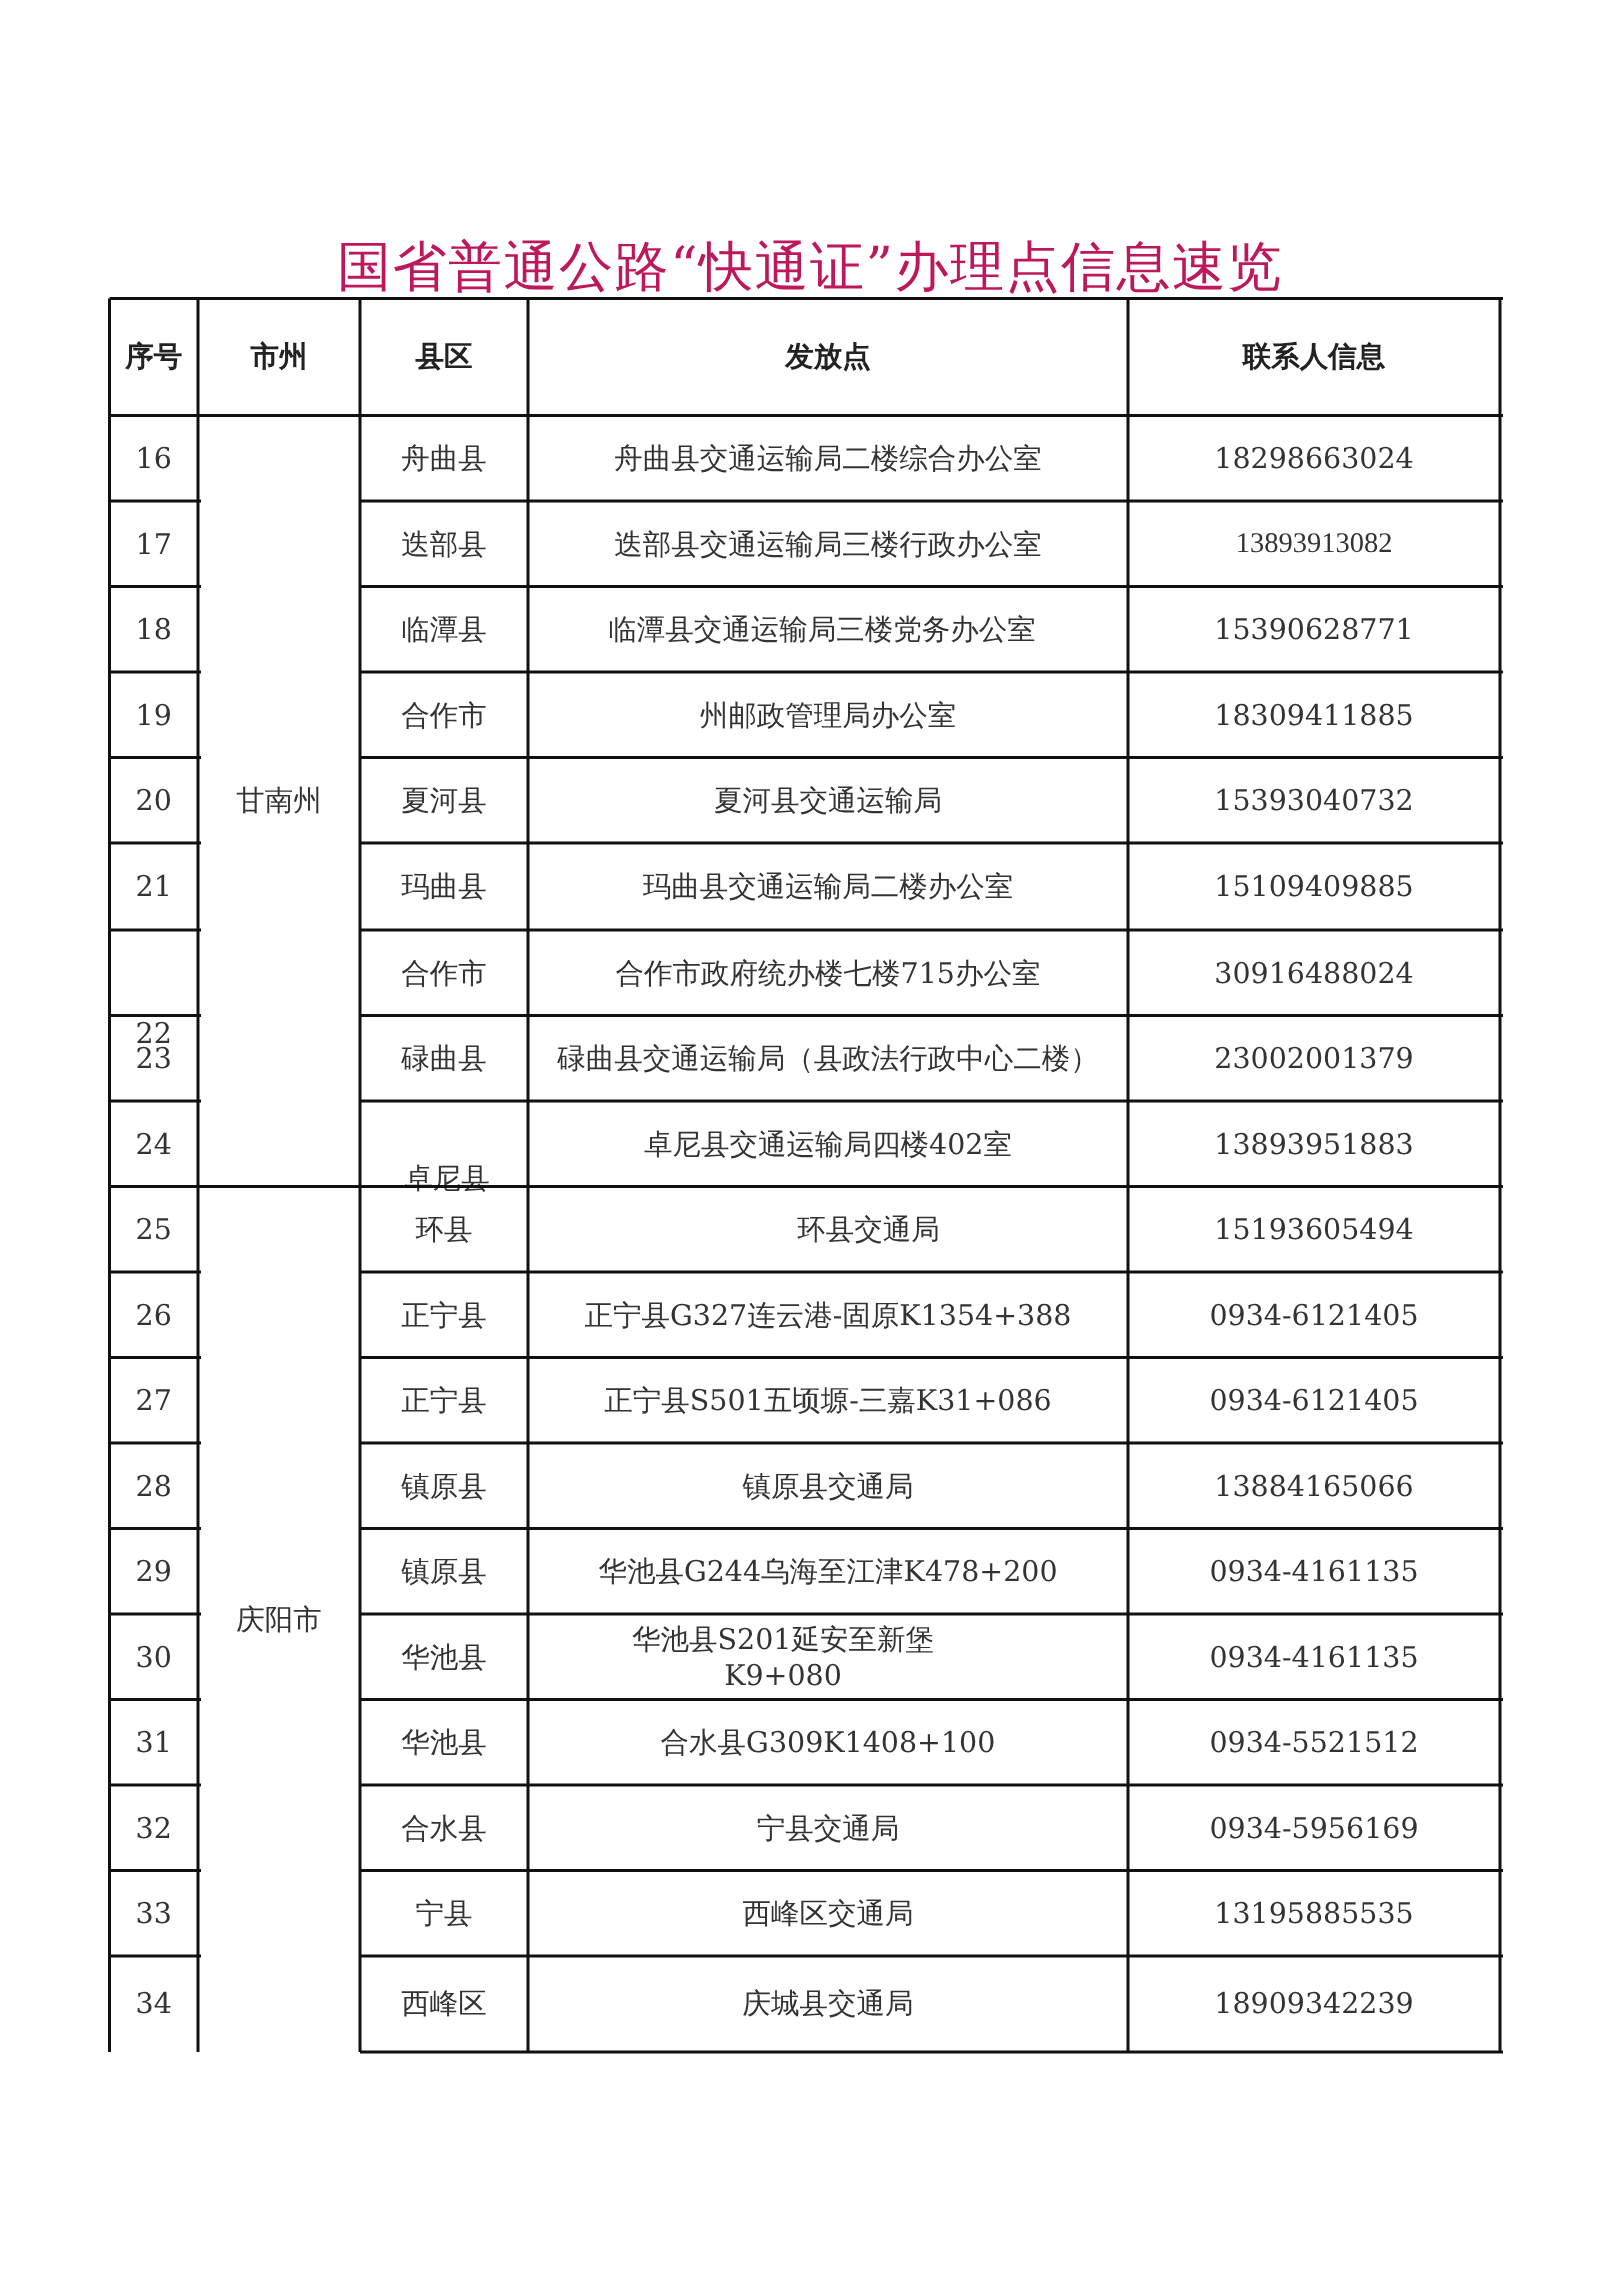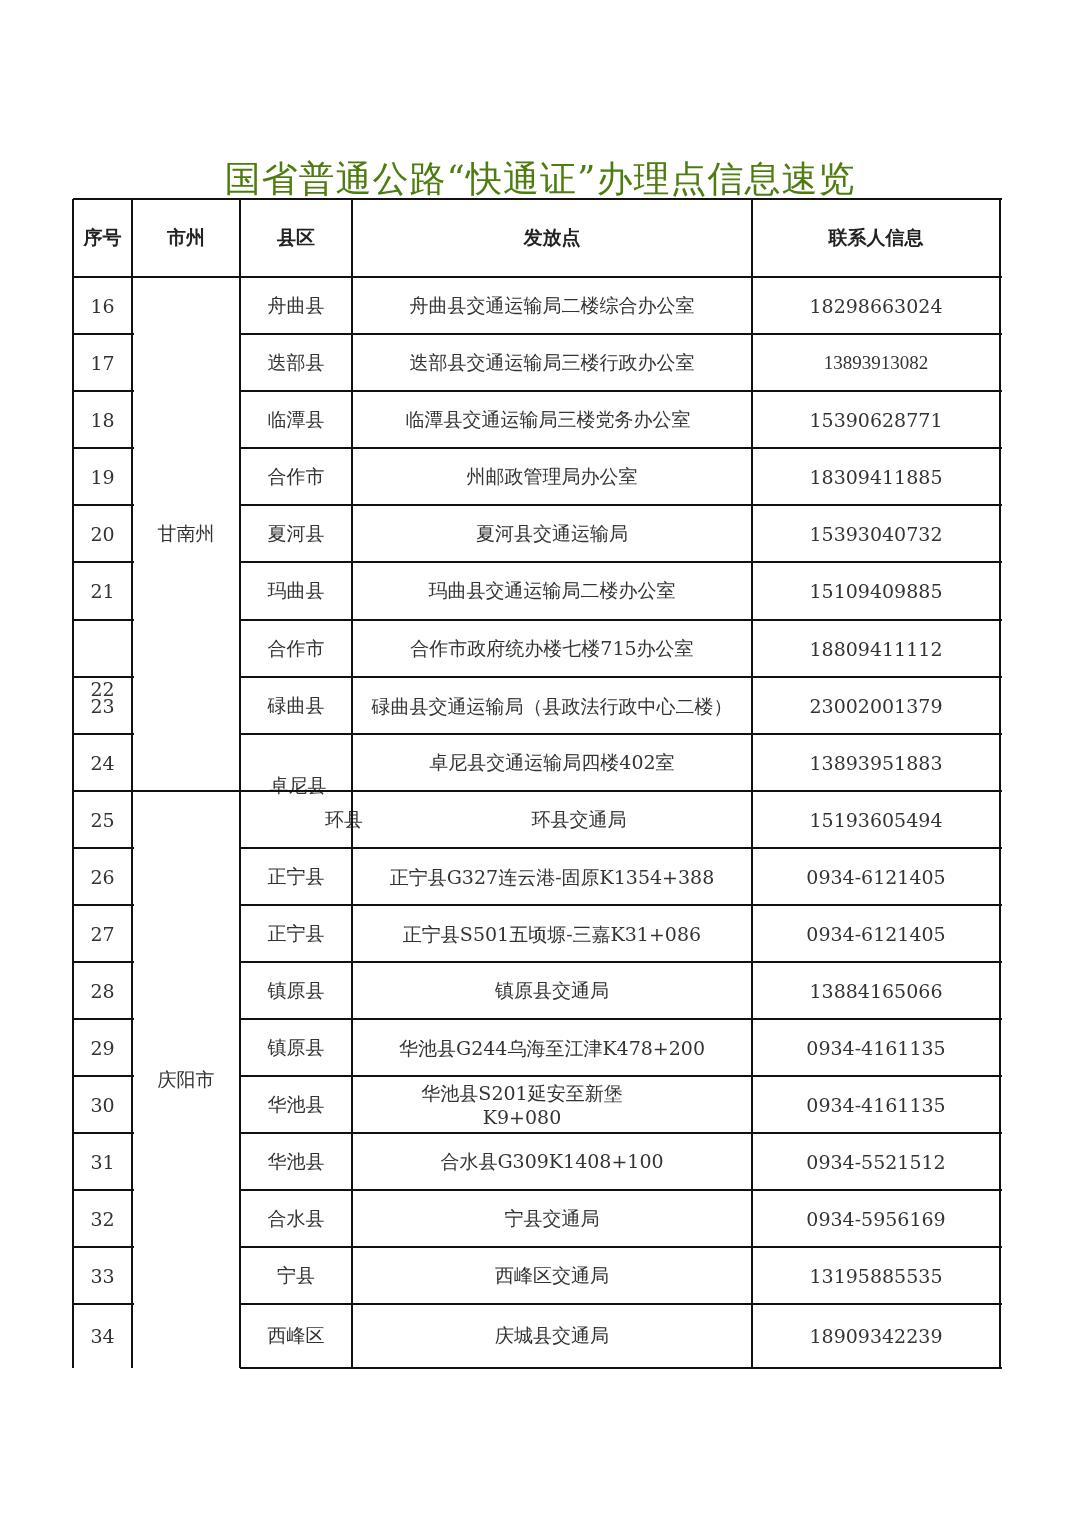--- a/index.html
+++ b/index.html
@@ -1,19 +1,19 @@
 <!DOCTYPE html>
 <html><head>
 <meta charset="utf-8">
 <style>
   html, body { margin: 0; padding: 0; background: #ffffff; }
   body { width: 1080px; height: 1527px; position: relative; overflow: hidden;
          font-family: "DejaVu Serif", "Liberation Serif", serif; color: #333; }
   .title { position: absolute; left: 0; width: 1080px; top: 155px; text-align: center;
-           font-size: 36px; letter-spacing: 1px; color: #4d7c0f; line-height: 48px; }
+           font-size: 36px; letter-spacing: 1px; color: #be185d; line-height: 48px; }
   .tbl { position: absolute; left: 73px; top: 199px; width: 927px; }
   .cell { position: absolute; box-sizing: border-box; display: flex; align-items: center; justify-content: center;
           text-align: center; font-size: 19px; color: #333; }
   .hdr { font-family: "DejaVu Sans", "Liberation Sans", sans-serif; font-weight: bold; font-size: 19px; color: #222; }
   .line-h { position: absolute; height: 2px; background: #111; }
   .line-v { position: absolute; width: 2px; background: #111; }
   .num { font-family: "DejaVu Serif", "Liberation Serif", serif; text-align: center; }
   .wrap { line-height: 24px; padding: 0 12px; }
 </style>
 </head>
@@ -47,31 +47,31 @@
     <div class="cell " style="left: 167px; top: 306px; width: 112px; height: 57px;">夏河县</div>
     <div class="cell " style="left: 279px; top: 306px; width: 400px; height: 57px;">夏河县交通运输局</div>
     <div class="cell num" style="left: 679px; top: 306px; width: 248px; height: 57px;">15393040732</div>
     <div class="cell num" style="left: 0px; top: 363px; width: 59px; height: 58px;">21</div>
     <div class="cell " style="left: 167px; top: 363px; width: 112px; height: 58px;">玛曲县</div>
     <div class="cell " style="left: 279px; top: 363px; width: 400px; height: 58px;">玛曲县交通运输局二楼办公室</div>
     <div class="cell num" style="left: 679px; top: 363px; width: 248px; height: 58px;">15109409885</div>
     <div class="cell num" style="left: 0px; top: 421px; width: 59px; height: 57px; margin-top: 40px;">22</div>
     <div class="cell " style="left: 167px; top: 421px; width: 112px; height: 57px;">合作市</div>
     <div class="cell " style="left: 279px; top: 421px; width: 400px; height: 57px;">合作市政府统办楼七楼715办公室</div>
-    <div class="cell num" style="left: 679px; top: 421px; width: 248px; height: 57px;">18809411112</div>
+    <div class="cell num" style="left: 679px; top: 421px; width: 248px; height: 57px;">30916488024</div>
     <div class="cell num" style="left: 0px; top: 478px; width: 59px; height: 57px;">23</div>
     <div class="cell " style="left: 167px; top: 478px; width: 112px; height: 57px;">碌曲县</div>
     <div class="cell  wrap" style="left: 279px; top: 478px; width: 400px; height: 57px;">碌曲县交通运输局（县政法行政中心二楼）</div>
     <div class="cell num" style="left: 679px; top: 478px; width: 248px; height: 57px;">23002001379</div>
     <div class="cell num" style="left: 0px; top: 535px; width: 59px; height: 57px;">24</div>
     <div class="cell " style="left: 167px; top: 558px; width: 116px; height: 57px;">卓尼县</div>
     <div class="cell " style="left: 279px; top: 535px; width: 400px; height: 57px;">卓尼县交通运输局四楼402室</div>
     <div class="cell num" style="left: 679px; top: 535px; width: 248px; height: 57px;">13893951883</div>
     <div class="cell num" style="left: 0px; top: 592px; width: 59px; height: 57px;">25</div>
-    <div class="cell " style="left: 167px; top: 592px; width: 112px; height: 57px; margin-left: 48px;">环县</div>
+    <div class="cell " style="left: 167px; top: 592px; width: 112px; height: 57px;">环县</div>
     <div class="cell " style="left: 279px; top: 592px; width: 400px; height: 57px; margin-left: 27px;">环县交通局</div>
     <div class="cell num" style="left: 679px; top: 592px; width: 248px; height: 57px;">15193605494</div>
     <div class="cell num" style="left: 0px; top: 649px; width: 59px; height: 57px;">26</div>
     <div class="cell " style="left: 167px; top: 649px; width: 112px; height: 57px;">正宁县</div>
     <div class="cell  wrap" style="left: 279px; top: 649px; width: 400px; height: 57px;">正宁县G327连云港-固原K1354+388</div>
     <div class="cell num" style="left: 679px; top: 649px; width: 248px; height: 57px;">0934-6121405</div>
     <div class="cell num" style="left: 0px; top: 706px; width: 59px; height: 57px;">27</div>
     <div class="cell " style="left: 167px; top: 706px; width: 112px; height: 57px;">正宁县</div>
     <div class="cell  wrap" style="left: 279px; top: 706px; width: 400px; height: 57px;">正宁县S501五顷塬-三嘉K31+086</div>
     <div class="cell num" style="left: 679px; top: 706px; width: 248px; height: 57px;">0934-6121405</div>

